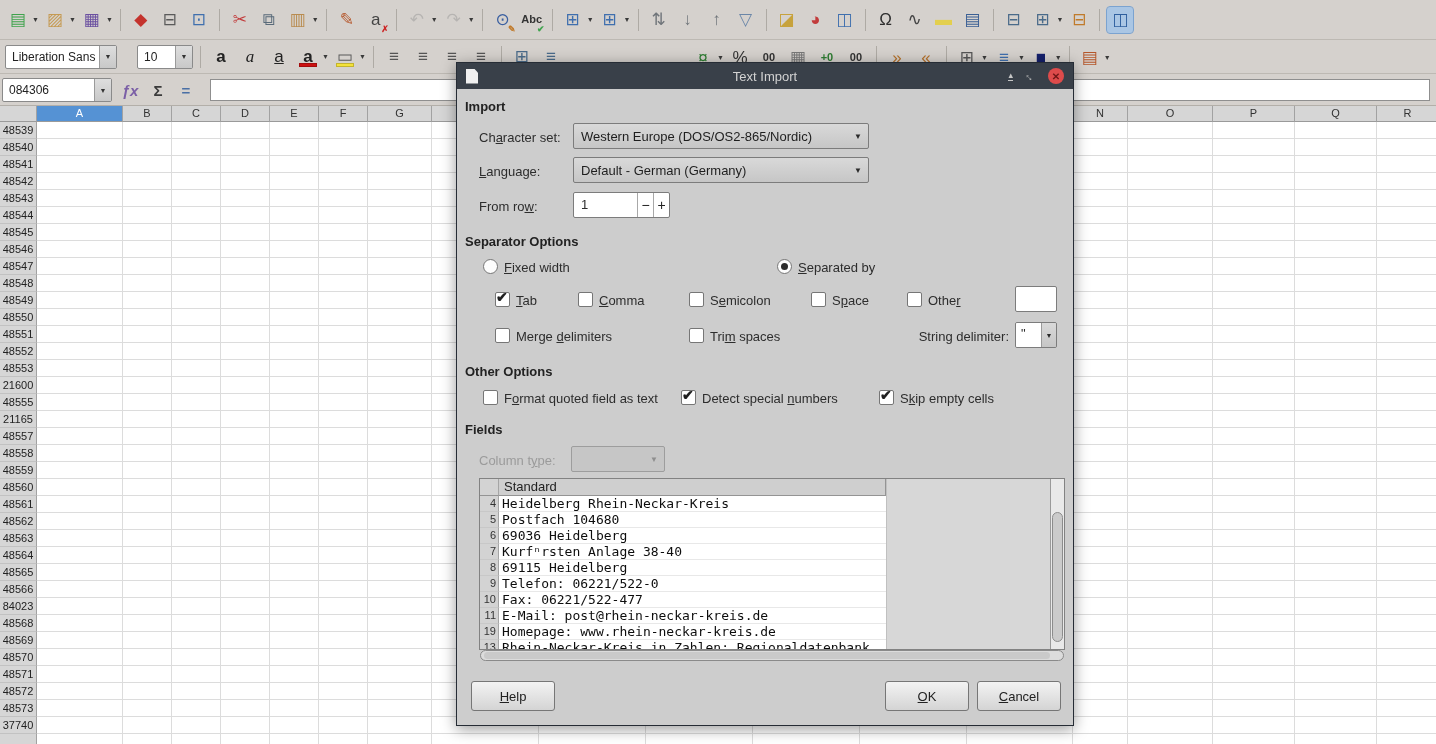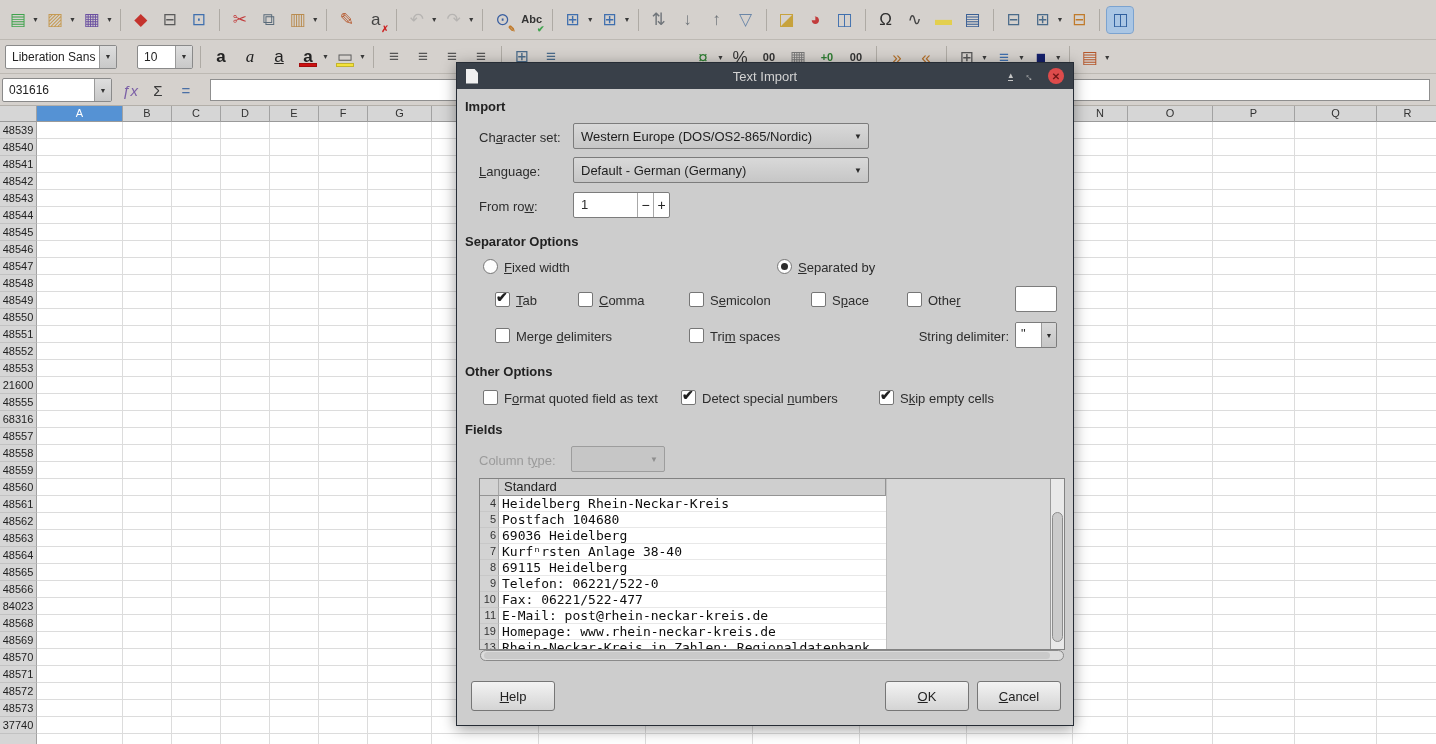--- a/index.html
+++ b/index.html
@@ -20,21 +20,21 @@
   .tbi.active{background:#aac6e4;outline:1px solid #7ba3d0}
   .tbi.dis{opacity:.4}
   .ddarr{font-size:7px;color:#3a3a3a;margin-left:-2px;flex:none}
   .tbsep{width:1px;height:22px;background:#aeaaa4;margin:0 4px;flex:none}
   .combo{display:flex;height:24px;background:#fff;border:1px solid #8a8a8a;border-radius:2px;align-items:center;flex:none}
   .combo .cval{flex:1;font-size:12px;color:#222;padding:0 6px;white-space:nowrap;overflow:hidden}
   .combo .cbtn{width:17px;height:100%;display:flex;align-items:center;justify-content:center;font-size:7px;color:#333;background:linear-gradient(#dedede,#c8c8c8);border-left:1px solid #9a9a9a}
   
   #fbar{position:absolute;left:0;top:74px;width:1436px;height:32px;background:#d5d1cd;border-bottom:1px solid #b3afa9}
   #fbar .combo{position:absolute;left:2px;top:4px;width:110px}
-  .fbico{position:absolute;top:4px;width:24px;height:24px;display:flex;align-items:center;justify-content:center;font-size:15px;font-weight:normal}
+  .fbico{position:absolute;top:4px;width:24px;height:24px;display:flex;align-items:center;justify-content:center;font-size:15px;font-weight:bold}
   #finput{position:absolute;left:210px;top:5px;width:1220px;height:22px;background:#fff;border:1px solid #8f8f8f}
   
   #grid{position:absolute;left:0;top:106px;width:1436px;height:638px;background:#fff}
   .ghead{display:flex;height:16px}
   .gcorner{width:37px;flex:none;background:#d6d6d6;border-right:1px solid #a2a2a2;border-bottom:1px solid #9a9a9a}
   .gcol{flex:none;background:#d6d6d6;border-right:1px solid #a2a2a2;border-bottom:1px solid #9a9a9a;font-size:11px;color:#333;text-align:center;line-height:15px}
   .gcol.sel{background:#5592d4;color:#fff}
   .gbody{position:relative;display:flex;height:622px}
   .growhdrs{width:37px;flex:none}
   .growhdr{height:17px;background:#d6d6d6;border-right:1px solid #a2a2a2;border-bottom:1px solid #c2c2c2;font-size:11px;color:#222;text-align:center;line-height:16px;overflow:hidden}
@@ -309,21 +309,21 @@
       <div class="tbsep"></div>
       <div class="tbi">
         <span class="g" style="color: rgb(181, 86, 42);">▤</span>
       </div>
       <span class="ddarr">▼</span>
     </span>
 </div>
 
 <div id="fbar">
   <div class="combo">
-    <span class="cval">031616</span>
+    <span class="cval">084306</span>
     <span class="cbtn">▼</span>
   </div>
   <span class="fbico" style="left:118px;color:#7b5fa6;font-style:italic">ƒx</span>
   <span class="fbico" style="left:146px;color:#3a3a3a">Σ</span>
   <span class="fbico" style="left:174px;color:#4a6fa5">=</span>
   <div id="finput"></div>
 </div>
 
 <div id="grid">
     <div class="ghead">
@@ -359,21 +359,21 @@
         <div class="growhdr">48546</div>
         <div class="growhdr">48547</div>
         <div class="growhdr">48548</div>
         <div class="growhdr">48549</div>
         <div class="growhdr">48550</div>
         <div class="growhdr">48551</div>
         <div class="growhdr">48552</div>
         <div class="growhdr">48553</div>
         <div class="growhdr">21600</div>
         <div class="growhdr">48555</div>
-        <div class="growhdr">68316</div>
+        <div class="growhdr">21165</div>
         <div class="growhdr">48557</div>
         <div class="growhdr">48558</div>
         <div class="growhdr">48559</div>
         <div class="growhdr">48560</div>
         <div class="growhdr">48561</div>
         <div class="growhdr">48562</div>
         <div class="growhdr">48563</div>
         <div class="growhdr">48564</div>
         <div class="growhdr">48565</div>
         <div class="growhdr">48566</div>

